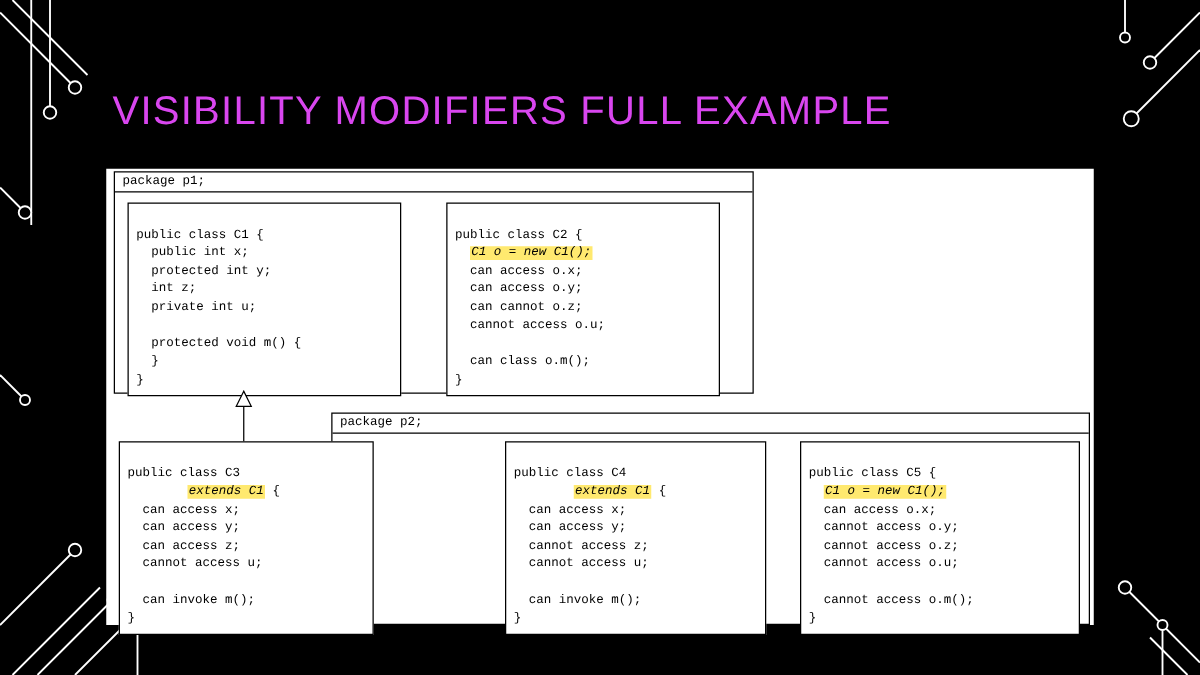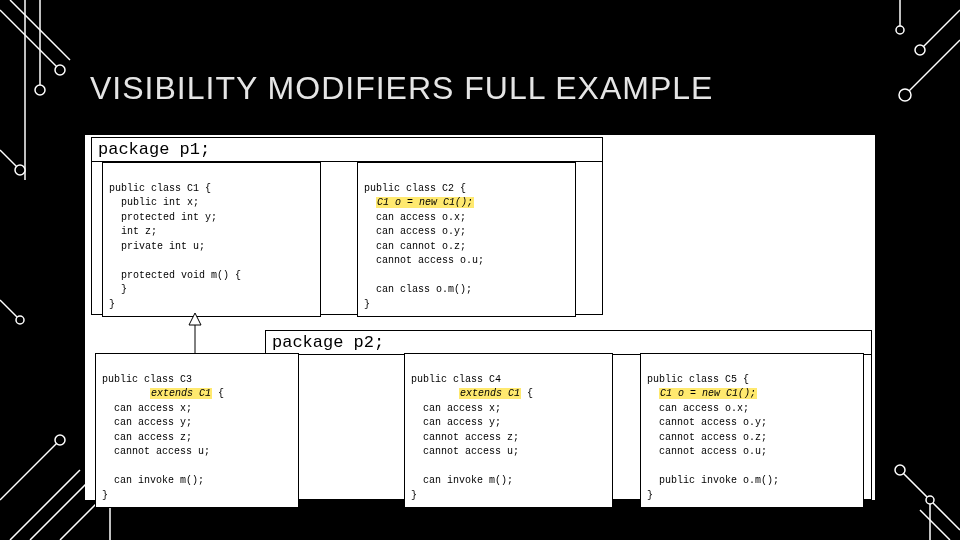--- a/index.html
+++ b/index.html
@@ -12,21 +12,21 @@
     overflow: hidden;
     position: relative;
   }
   .deco { position: absolute; stroke: #fff; stroke-width: 1.5; fill: none; }
   .deco circle { fill: #000; stroke: #fff; }
 
   .title {
     position: absolute;
     top: 70px;
     left: 90px;
-    color: #e5e5e5;
+    color: #d946ef;
     font-size: 32px;
     letter-spacing: 1px;
     font-weight: 400;
   }
 
   .diagram {
     position: absolute;
     top: 135px;
     left: 85px;
     width: 790px;
@@ -34,21 +34,21 @@
     background: #fff;
   }
 
   .pkg {
     position: absolute;
     border: 1px solid #000;
     background: #fff;
   }
   .pkg-label {
     font-family: "Courier New", monospace;
-    font-size: 17px;
+    font-size: 10px;
     padding: 2px 6px;
     border-bottom: 1px solid #000;
   }
   .classbox {
     position: absolute;
     border: 1px solid #000;
     background: #fff;
     font-family: "Courier New", monospace;
     font-size: 10px;
     line-height: 1.45;
@@ -162,21 +162,21 @@
 <span>}</span></div>
 
   <div class="classbox" style="top:218px;left:555px;width:210px;">
 <span>public class C5 {</span>
   <span class="hl">C1 o = new C1();</span>
 <span>  can access o.x;</span>
 <span>  cannot access o.y;</span>
 <span>  cannot access o.z;</span>
 <span>  cannot access o.u;</span>
 <span></span>
-<span>  public invoke o.m();</span>
+<span>  cannot access o.m();</span>
 <span>}</span></div>
 
   <svg class="arrow" style="top:0;left:0" width="790" height="365">
     <line x1="110" y1="218" x2="110" y2="190" stroke="#000" stroke-width="1"></line>
     <polygon points="110,178 104,190 116,190" fill="#fff" stroke="#000" stroke-width="1"></polygon>
   </svg>
 
 </div>
 
 </body></html>

